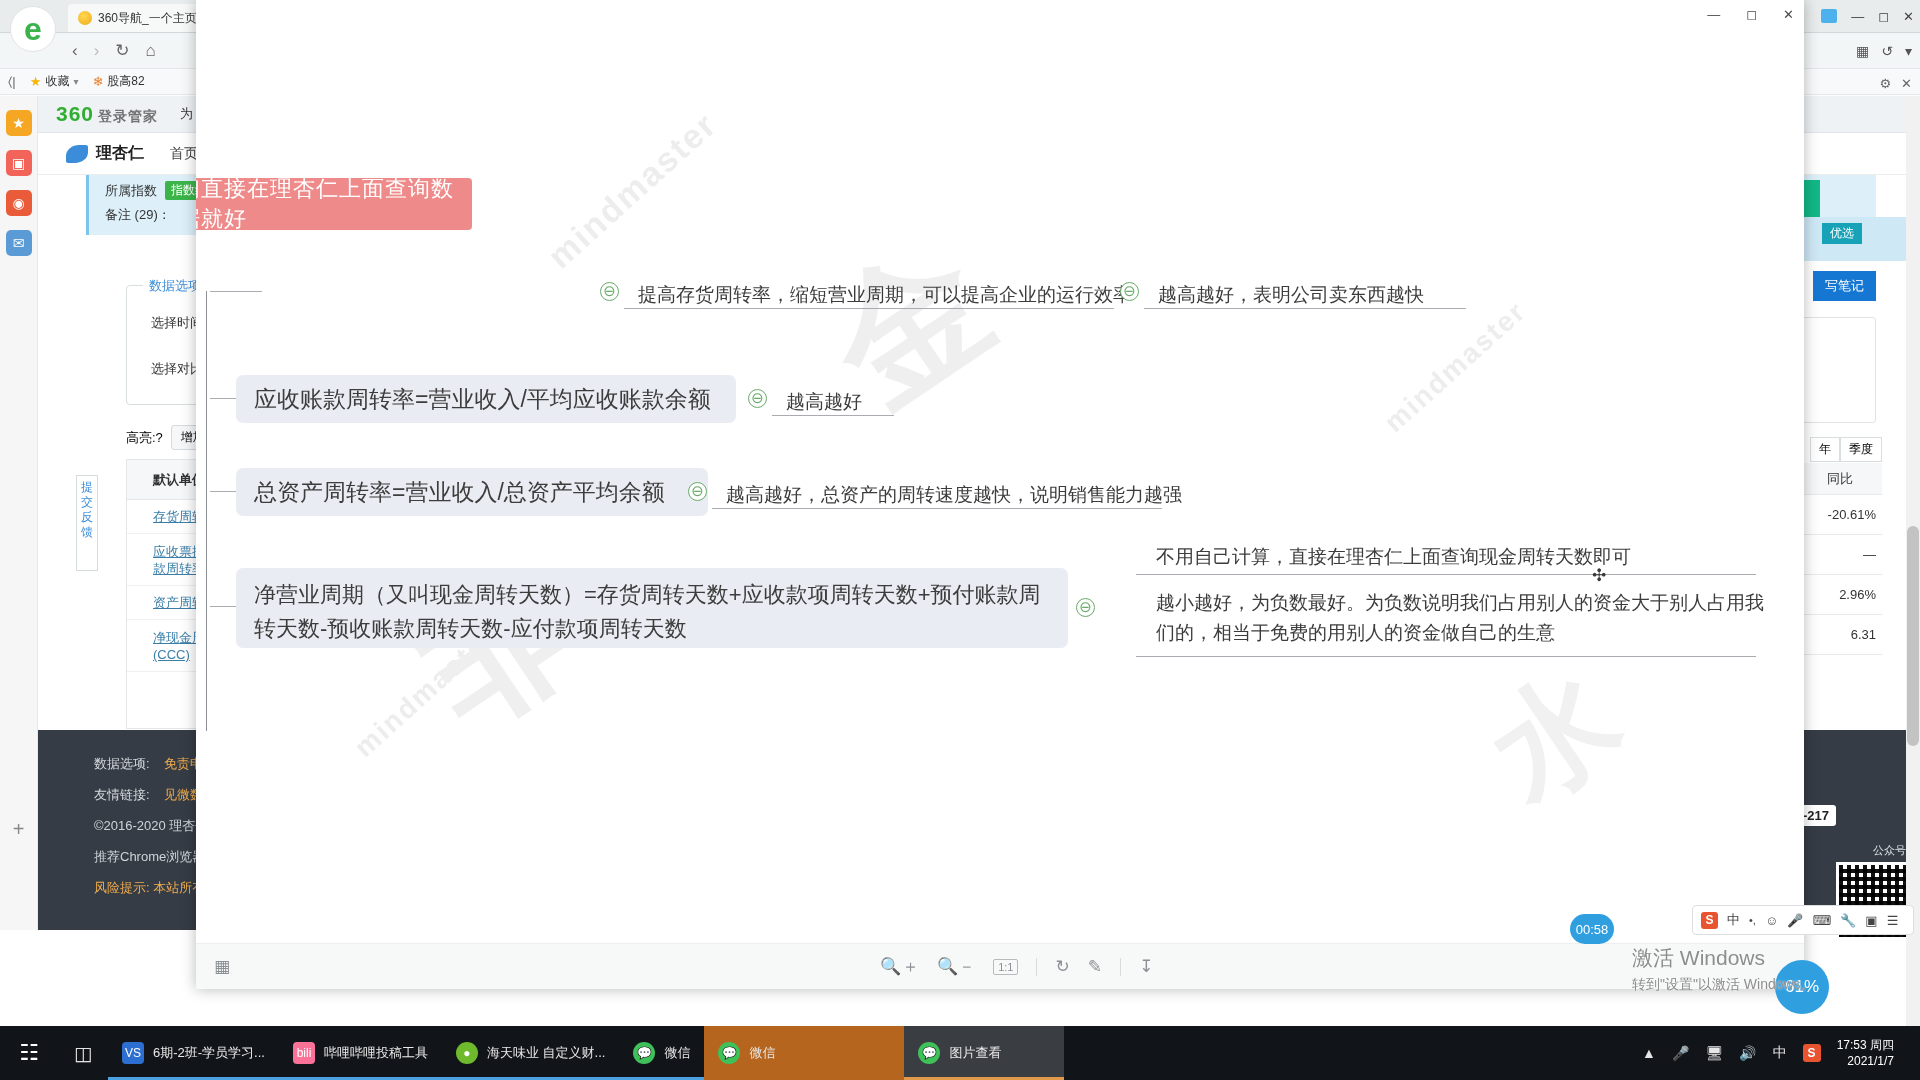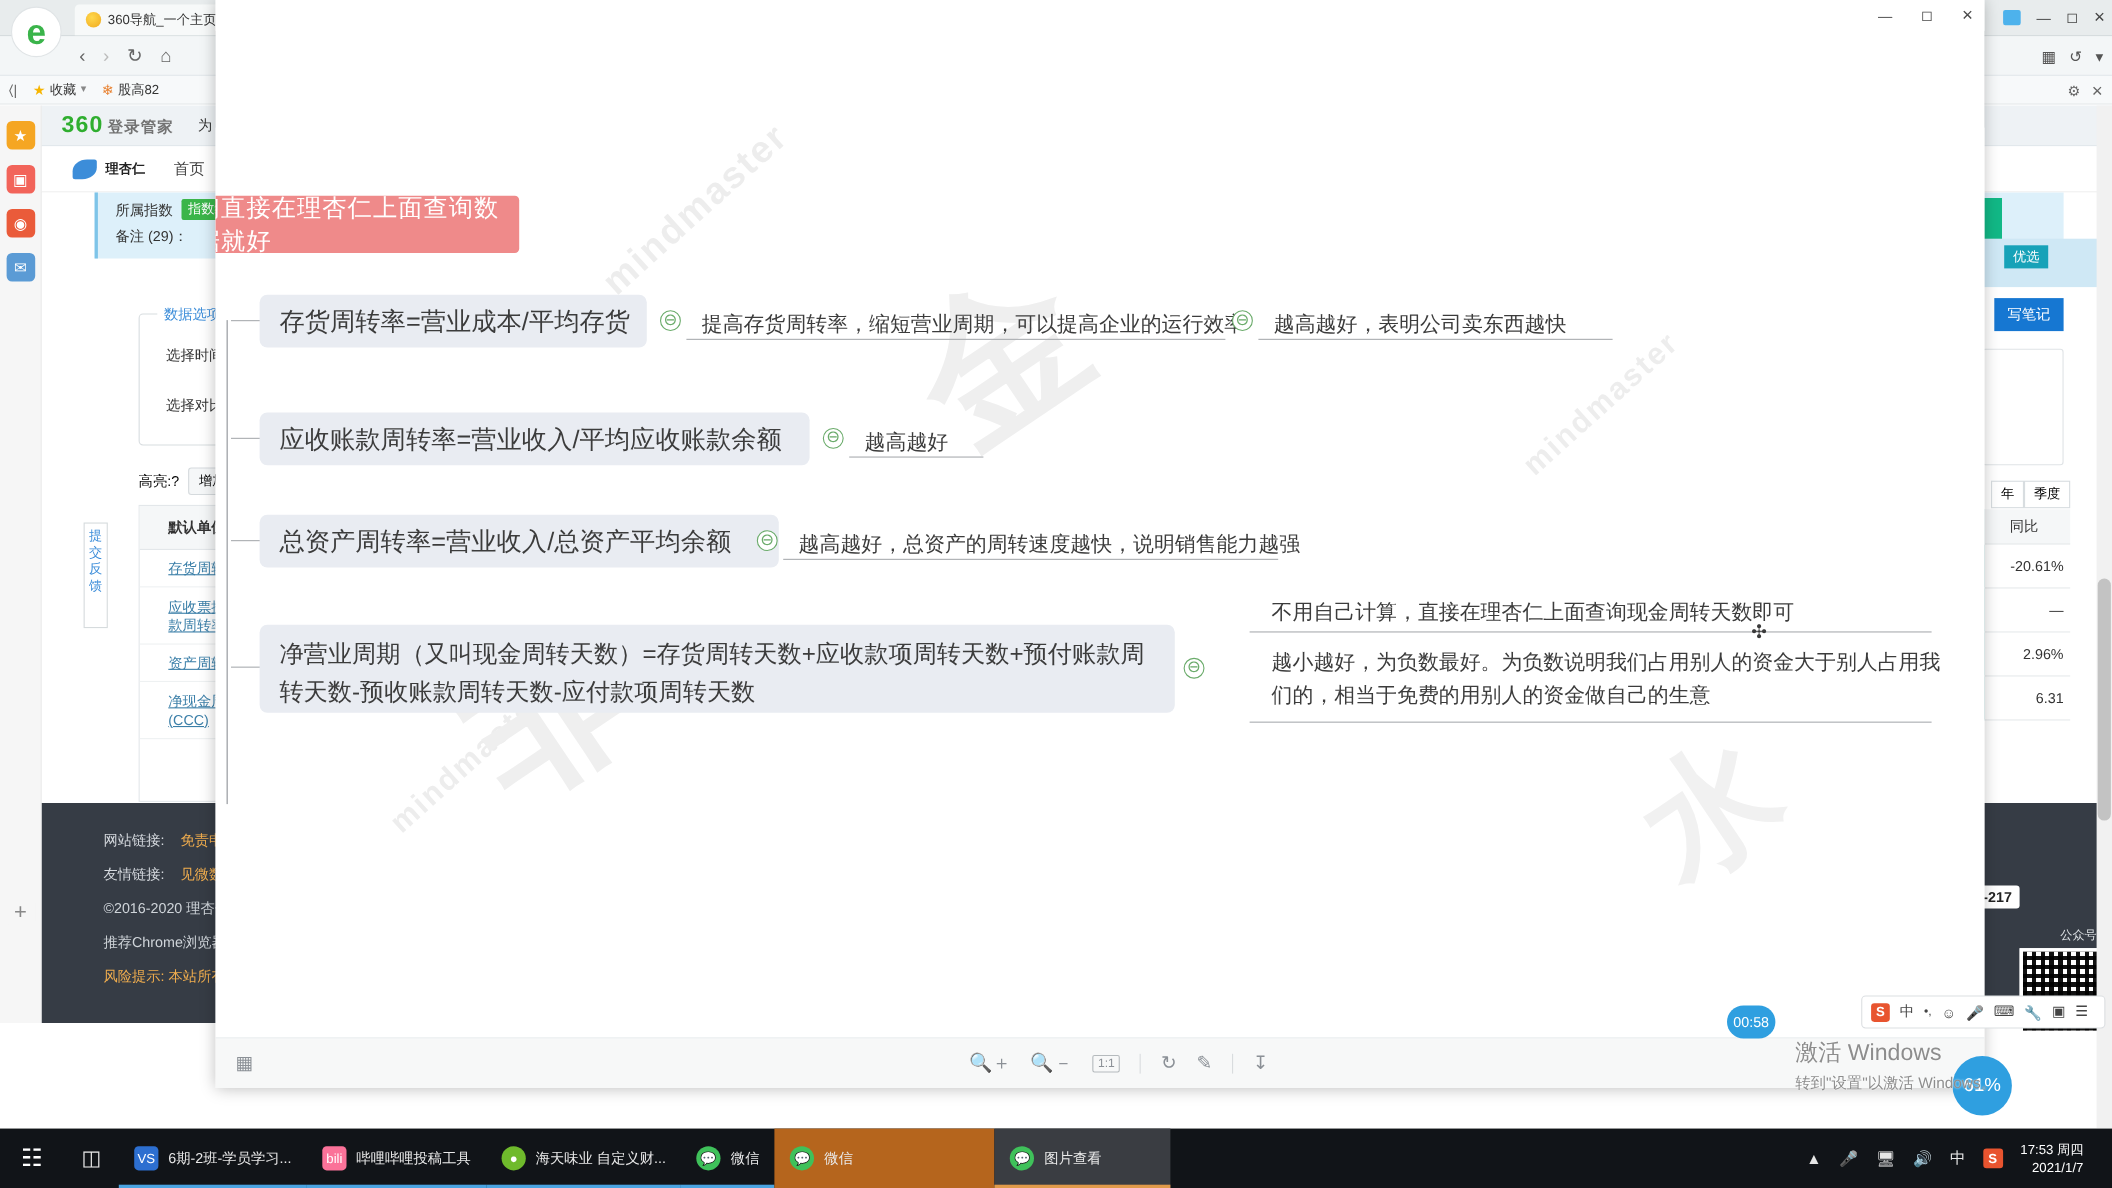--- a/index.html
+++ b/index.html
@@ -98,21 +98,21 @@
   .site-nav {
     position: absolute; left: 38px; top: 37px; width: 1882px; height: 42px;
     background: #ffffff; border-bottom: 1px solid #ececec;
     display: flex; align-items: center; padding-left: 28px; gap: 26px;
   }
   .brand { display: flex; align-items: center; gap: 8px; }
   .brand-leaf {
     width: 22px; height: 18px; background: #3c8dd9;
     border-radius: 60% 10% 60% 10%;
   }
-  .brand-name { font-size: 12px; font-weight: 700; color: #222; }
+  .brand-name { font-size: 16px; font-weight: 700; color: #222; }
   .nav-link { font-size: 14px; color: #444; }
   .nav-lang { margin-left: auto; margin-right: 340px; font-size: 13px; color: #555; }
 
   .content { position: absolute; left: 38px; top: 79px; width: 1882px; height: 555px; background:#fff; }
 
   .infobox {
     position: absolute; left: 48px; top: 0px; width: 1790px; height: 60px;
     background: #ddf0fa; border-left: 3px solid #7ec4e8;
   }
   .info-row { display: flex; align-items: center; gap: 8px; padding: 6px 0 0 16px; font-size: 13px; color: #333; }
@@ -465,21 +465,21 @@
             <div class="tr">-20.61%</div>
             <div class="tr">—</div>
             <div class="tr">2.96%</div>
             <div class="tr">6.31</div>
           </div>
         </div>
       </div>
 
       <div class="pagefooter">
         <div>
-          <span class="pf-key">网站链接:</span>
+          <span class="pf-key">数据选项:</span>
           &nbsp;&nbsp;
           <span class="pf-link">免责申明</span>
         </div>
         <div>
           <span class="pf-key">友情链接:</span>
           &nbsp;&nbsp;
           <span class="pf-link">见微数据</span>
         </div>
         <div>©2016-2020 理杏仁</div>
         <div>推荐Chrome浏览器</div>
@@ -529,21 +529,20 @@
       <div class="wm wm-mm3">mindmaster</div>
       <div class="wm wm-cn1">金</div>
       <div class="wm wm-cn2">非</div>
       <div class="wm wm-cn3">水</div>
 
       <div class="mm-banner">们直接在理杏仁上面查询数据就好</div>
 
       <div class="mm-branch" style="left: 10px; top: 175px; height: 440px; border-left-color:#8d9196;"></div>
       <div class="mm-underline" style="left: 14px; top: 175px; width: 52px;"></div>
 
-      <div class="mm-node" style="left: 40px; top: 152px; width: 352px; height: 48px;">存货周转率=营业成本/平均存货</div>
       <div class="collapse" style="left: 404px; top: 166px;">⊖</div>
       <div class="mm-leaf" style="left: 442px; top: 166px;">提高存货周转率，缩短营业周期，可以提高企业的运行效率</div>
       <div class="mm-underline" style="left: 428px; top: 192px; width: 490px;"></div>
       <div class="collapse" style="left: 924px; top: 166px;">⊖</div>
       <div class="mm-leaf" style="left: 962px; top: 166px;">越高越好，表明公司卖东西越快</div>
       <div class="mm-underline" style="left: 948px; top: 192px; width: 322px;"></div>
 
       <div class="mm-underline" style="left: 14px; top: 282px; width: 52px;"></div>
       <div class="mm-node" style="left: 40px; top: 259px; width: 500px; height: 48px;">应收账款周转率=营业收入/平均应收账款余额</div>
       <div class="collapse" style="left: 552px; top: 273px;">⊖</div>

